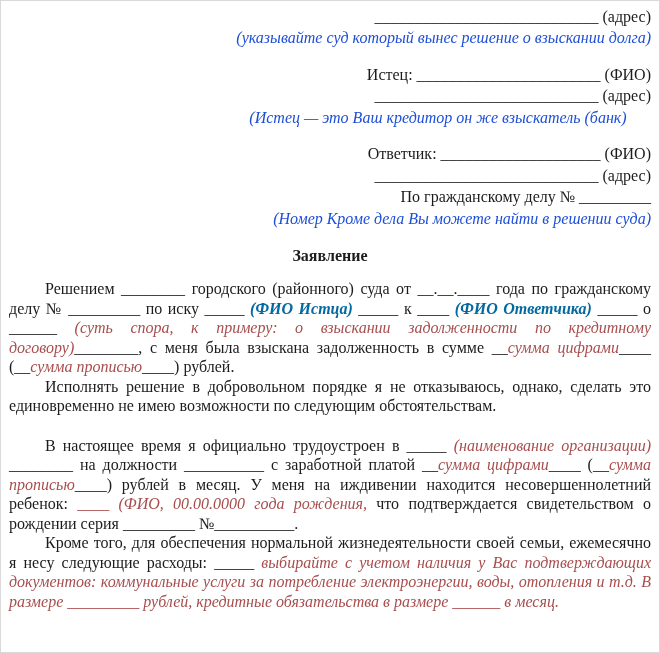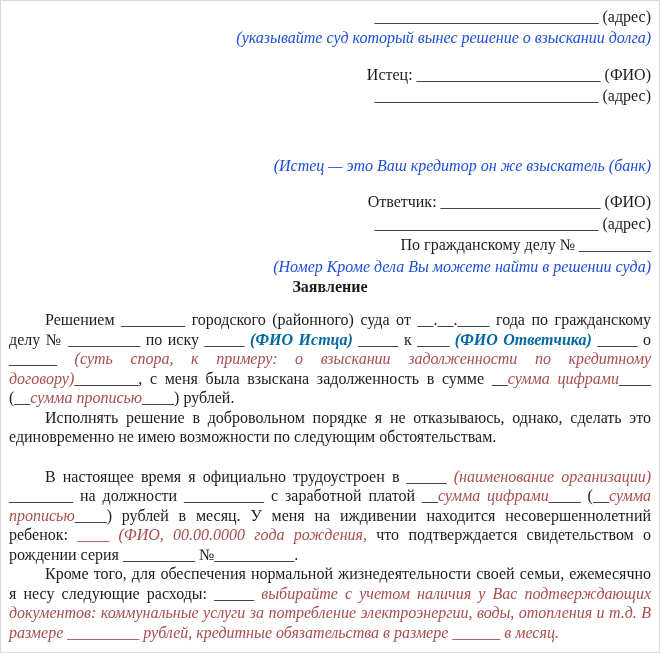--- a/index.html
+++ b/index.html
@@ -23,24 +23,24 @@
     width: 426px;
     margin-left: auto;
     text-align: right;
     line-height: 1.34;
   }
   .header-block .line { white-space: nowrap; }
   .hint {
     color: #1d4ed8;
     font-style: italic;
   }
-  .align-left { text-align: right; margin-top: 48px; }
+  .align-left { text-align: center; }
   .v-gap { height: 15px; }
   .title-block {
-    margin-top: 1px;
+    margin-top: 18px;
     text-align: center;
     font-weight: bold;
     line-height: 1.08;
   }
   .body-block {
     margin-top: 15px;
     text-align: justify;
     line-height: 1.22;
   }
   .body-block p {

